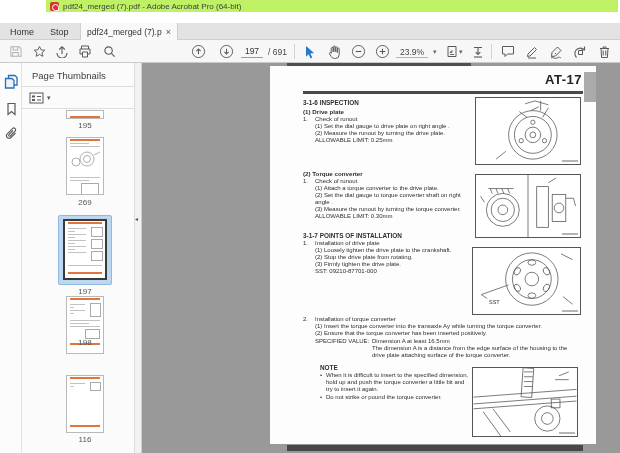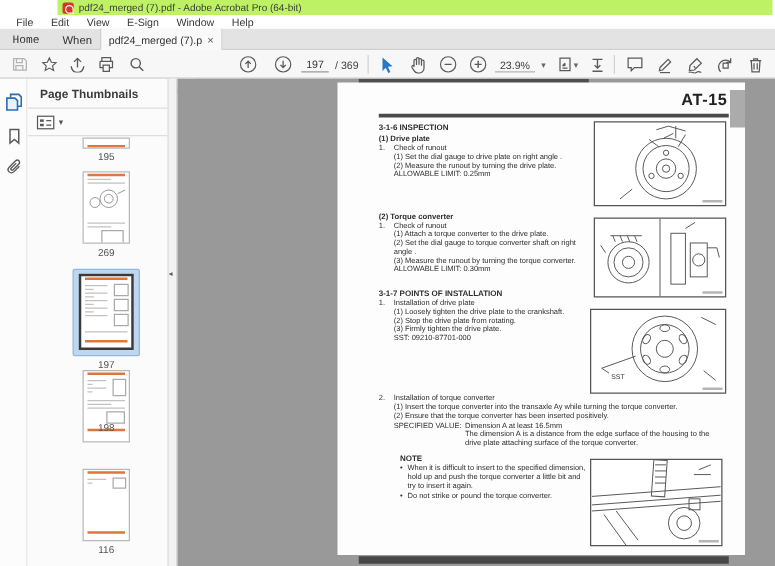--- a/index.html
+++ b/index.html
@@ -13,21 +13,21 @@
   .app-icon::after { content:""; position:absolute; left:2px; top:2px; width:5px; height:5px; border:1px solid #fff; border-radius:50% 50% 0 50%; }
   .title-text { position:absolute; left:17px; top:2px; font-size:8px; color:#3c3c3c; white-space:nowrap; }
 
   
   .menubar { position:absolute; left:0; top:12px; width:620px; height:11px; background:#ffffff; display:flex; align-items:center; padding-left:6px; }
   .menu-item { font-size:8.5px; color:#3a3a3a; padding:0 7px; cursor:default; }
 
   
   .tabbar { position:absolute; left:0; top:23px; width:620px; height:17px; background:#e3e3e3; border-bottom:1px solid #cfcfcf; }
   .tab-flat { position:absolute; top:0; height:17px; display:flex; align-items:center; font-size:9px; color:#333; padding:0 8px; }
-  .tab-home { left:2px;font-family:Liberation Mono, monospace; }
+  .tab-home { left:2px; }
   .tab-tools { left:42px; }
   .tab-doc { position:absolute; left:80px; top:0; width:98px; height:17px; background:#f9f9f9; border-left:1px solid #cfcfcf; border-right:1px solid #cfcfcf; display:flex; align-items:center; padding:0 6px; }
   .tab-doc-label { font-size:8.5px; color:#333; white-space:nowrap; overflow:hidden; flex:1; }
   .tab-close { font-size:9px; color:#555; margin-left:4px; }
 
   
   .toolbar { position:absolute; left:0; top:40px; width:620px; height:23px; background:#f7f7f7; border-bottom:1px solid #c9c9c9; }
   .tbtn { position:absolute; top:2px; width:20px; height:19px; display:flex; align-items:center; justify-content:center; border-radius:2px; }
   .tsep { position:absolute; top:4px; width:1px; height:15px; background:#d2d2d2; }
   .page-input { position:absolute; left:241px; top:5px; width:22px; height:13px; font-size:8.5px; text-align:center; border:none; border-bottom:1px solid #9a9a9a; background:transparent; color:#333; font-family:"Liberation Sans",sans-serif; }
@@ -38,21 +38,21 @@
 
   
   .content { position:absolute; left:0; top:63px; width:620px; height:390px; }
 
   
   .rail { position:absolute; left:0; top:0; width:22px; height:390px; background:#fcfcfc; border-right:1px solid #e2e2e2; }
   .rail-btn { position:absolute; left:3px; width:16px; height:16px; display:flex; align-items:center; justify-content:center; }
 
   
   .panel { position:absolute; left:22px; top:0; width:135px; height:390px; background:#fbfbfb; }
-  .panel-title { position:absolute; left:10px; top:7px; font-size:9.5px; color:#3c3c3c;font-weight:bold; }
+  .panel-title { position:absolute; left:10px; top:7px; font-size:9.5px; color:#3c3c3c; }
   .panel-close { position:absolute; left:116px; top:5px; font-size:11px; color:#555; }
   .panel-div1 { position:absolute; left:0; top:23px; width:135px; height:1px; background:#dedede; }
   .opt-btn { position:absolute; left:7px; top:28px; width:24px; height:14px; display:flex; align-items:center; }
   .opt-caret { font-size:7px; color:#555; margin-left:3px; }
   .panel-div2 { position:absolute; left:0; top:45px; width:135px; height:1px; background:#dedede; }
 
   .thumb { position:absolute; left:44px; width:38px; background:#fff; border:1px solid #b9b9b9; overflow:hidden; }
   .thumb-label { position:absolute; width:38px; left:44px; text-align:center; font-size:8px; color:#555; }
   .t-orange { height:2px; background:#e0763c; margin:1px 3px 2px 3px; }
   .t-line { height:1px; background:#c2c2c2; margin:2px 3px; }
@@ -103,32 +103,24 @@
 </head>
 <body>
 
 <div class="app">
 
   <div class="titlebar">
     <div class="app-icon"></div>
     <div class="title-text">pdf24_merged (7).pdf - Adobe Acrobat Pro (64-bit)</div>
   </div>
 
-  <div class="menubar">
-    <span class="menu-item">File</span>
-    <span class="menu-item">Edit</span>
-    <span class="menu-item">View</span>
-    <span class="menu-item">E-Sign</span>
-    <span class="menu-item">Window</span>
-    <span class="menu-item">Help</span>
-  </div>
 
   <div class="tabbar">
     <div class="tab-flat tab-home">Home</div>
-    <div class="tab-flat tab-tools">When</div>
+    <div class="tab-flat tab-tools">Stop</div>
     <div class="tab-doc">
       <span class="tab-doc-label">pdf24_merged (7).p...</span>
       <span class="tab-close">×</span>
     </div>
   </div>
 
   <div class="toolbar">
     <div class="tbtn" style="left:5px">
       <svg class="icon" width="13" height="13" viewBox="0 0 14 14">
           <path d="M2 2 h9 l2 2 v8 h-11 z M4.5 2 v3.5 h5 V2 M4 12 v-4 h6 v4" fill="none" stroke="#b3b3b3" stroke-width="1.1"></path>
@@ -163,21 +155,21 @@
           <path d="M8 11 V5.5 M5.7 7.6 L8 5.3 10.3 7.6" fill="none" stroke="#5a5a5a" stroke-width="1.1"></path>
         </svg>
     </div>
     <div class="tbtn" style="left:216px">
       <svg class="icon" width="15" height="15" viewBox="0 0 16 16">
           <circle cx="8" cy="8" r="6.5" fill="none" stroke="#5a5a5a" stroke-width="1"></circle>
           <path d="M8 5 V10.5 M5.7 8.4 L8 10.7 10.3 8.4" fill="none" stroke="#5a5a5a" stroke-width="1.1"></path>
         </svg>
     </div>
     <input class="page-input" value="197" style="">
-    <span class="page-total">/ 369</span>
+    <span class="page-total">/ 691</span>
     <div class="tsep" style="left:294px"></div>
 
     <div class="tbtn" style="left:300px">
       <svg class="icon" width="12" height="14" viewBox="0 0 12 14">
           <path d="M2 1 L10 8 6.3 8.4 8.3 12.6 6.6 13.4 4.6 9.2 2 11.8 Z" fill="#2778c8"></path>
         </svg>
     </div>
     <div class="tbtn" style="left:324px">
       <svg class="icon" width="13" height="14" viewBox="0 0 13 14">
           <path d="M3.2 8.5 V3.5 a1 1 0 0 1 2 0 V7 M5.2 6.8 V2 a1 1 0 0 1 2 0 V6.8 M7.2 6.8 V2.8 a1 1 0 0 1 2 0 V7.5 M9.2 7.5 V4 a1 1 0 0 1 2 0 V9.5 a4 4 0 0 1 -4 4 H6.5 a4 4 0 0 1 -3.3 -2 L1.5 8.8 a1 1 0 0 1 1.7 -1" fill="none" stroke="#5a5a5a" stroke-width="1"></path>
@@ -370,21 +362,21 @@
       </div>
     </div>
 
     <div class="splitter"></div>
     <div class="splitter-arrow">◂</div>
 
     <div class="viewer">
       <div class="strip-top"></div>
 
       <div class="page">
-        <div class="pg-label">AT-15</div>
+        <div class="pg-label">AT-17</div>
         <div class="pg-rule"></div>
         <div class="pg-tab"></div>
 
         <div class="doc">
           <div class="sec-title">3-1-6 INSPECTION</div>
           <div class="sub-head">(1) Drive plate</div>
           <div class="step">
               <span class="num">1.</span>
               <span>Check of runout</span>
             </div>

